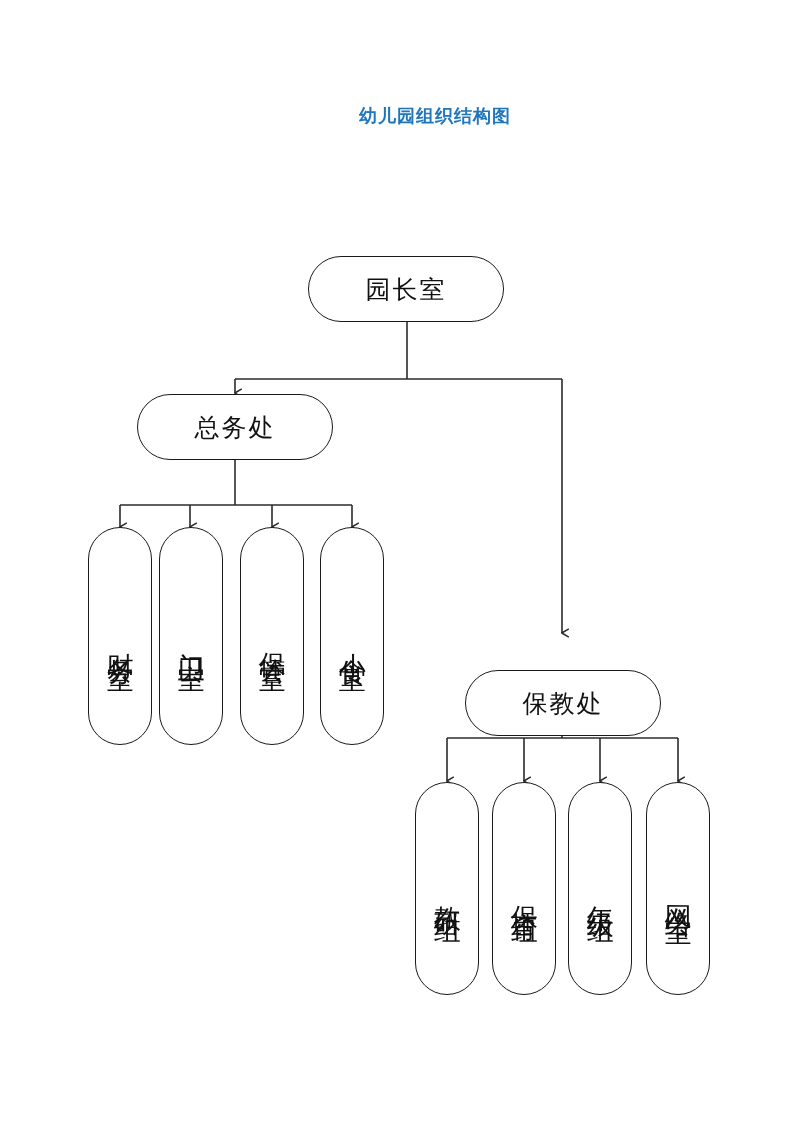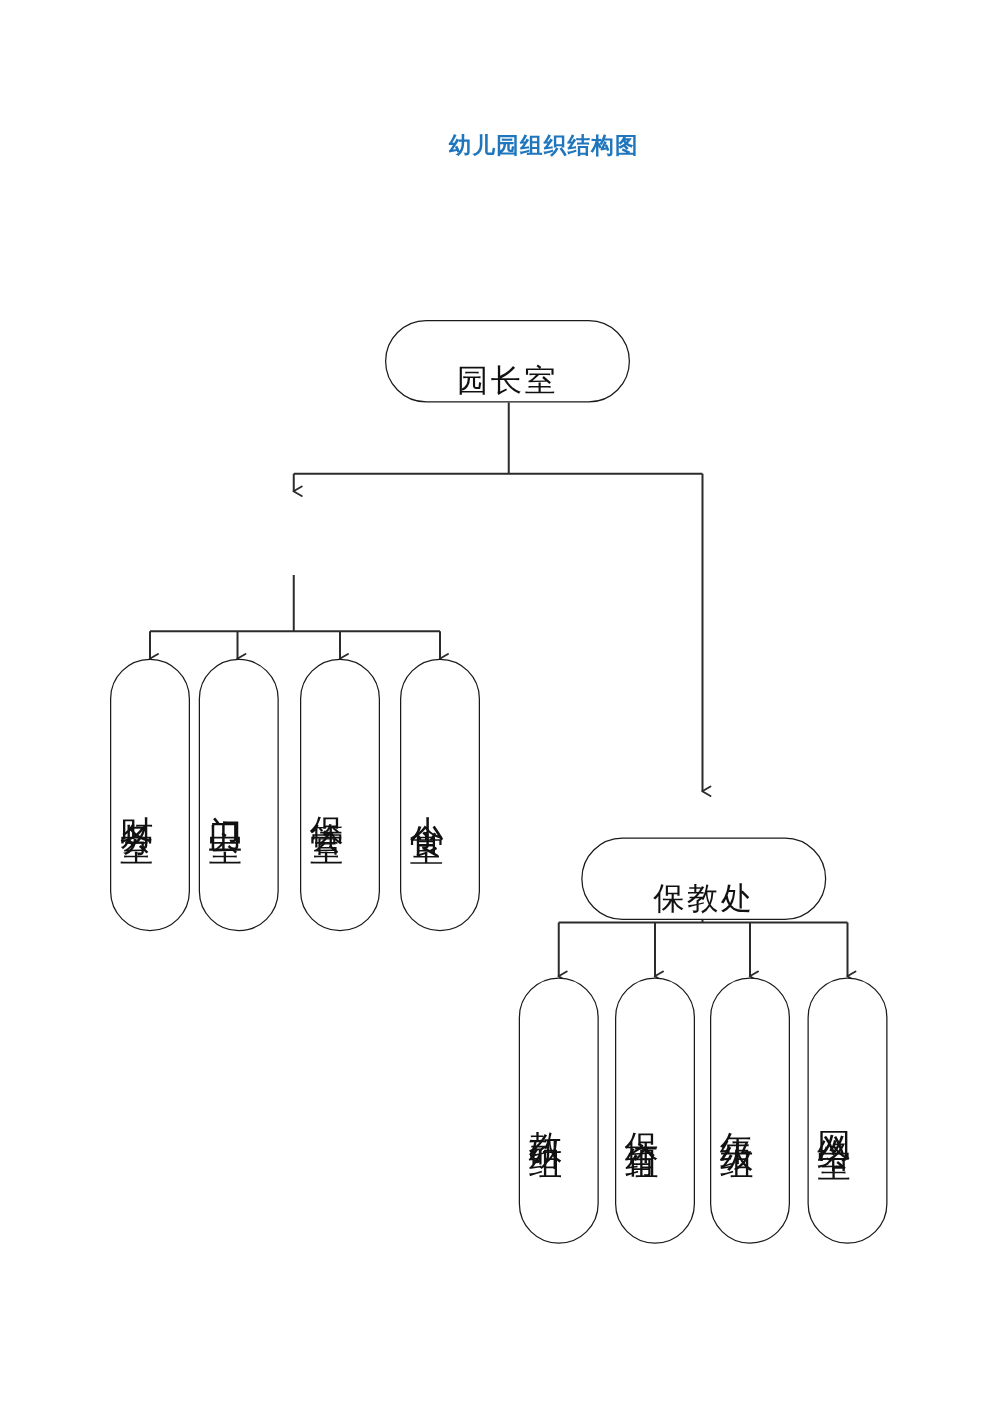--- a/index.html
+++ b/index.html
@@ -34,21 +34,21 @@
     font-family: "DejaVu Sans", "Liberation Sans", sans-serif;
     white-space: nowrap;
     padding-left: 35px;
   }
   .node {
     position: absolute;
     box-sizing: border-box;
     border: 1.6px solid #1a1a1a;
     background: #ffffff;
     display: flex;
-    align-items: flex-end;
+    align-items: center;
     justify-content: center;
     color: #111111;
     font-family: "DejaVu Sans", "Liberation Sans", sans-serif;
   }
   .node.horiz {
     border-radius: 34px;
     font-size: 25px;
     letter-spacing: 2px;
     white-space: nowrap;
   }
@@ -114,20 +114,23 @@
       <path d="M524,738 L524,781" marker-end="url(#arrowhead)"></path>
       <path d="M600,738 L600,781" marker-end="url(#arrowhead)"></path>
       <path d="M678,738 L678,781" marker-end="url(#arrowhead)"></path>
     </g>
   </svg>
 
   <div class="node horiz" style="left:308px; top:256px; width:196px; height:66px;">
     <span>园长室</span>
   </div>
 
+  <div class="node horiz" style="left:137px; top:394px; width:196px; height:66px;">
+    <span>总务处</span>
+  </div>
 
   <div class="node horiz" style="left:465px; top:634px; width:196px; height:66px;margin-top:36px;">
     <span>保教处</span>
   </div>
 
   <div class="node vert" style="left:88px; top:527px; width:64px; height:218px;">
     <span class="vlabel">财务室</span>
   </div>
 
   <div class="node vert" style="left:159px; top:527px; width:64px; height:218px;">

